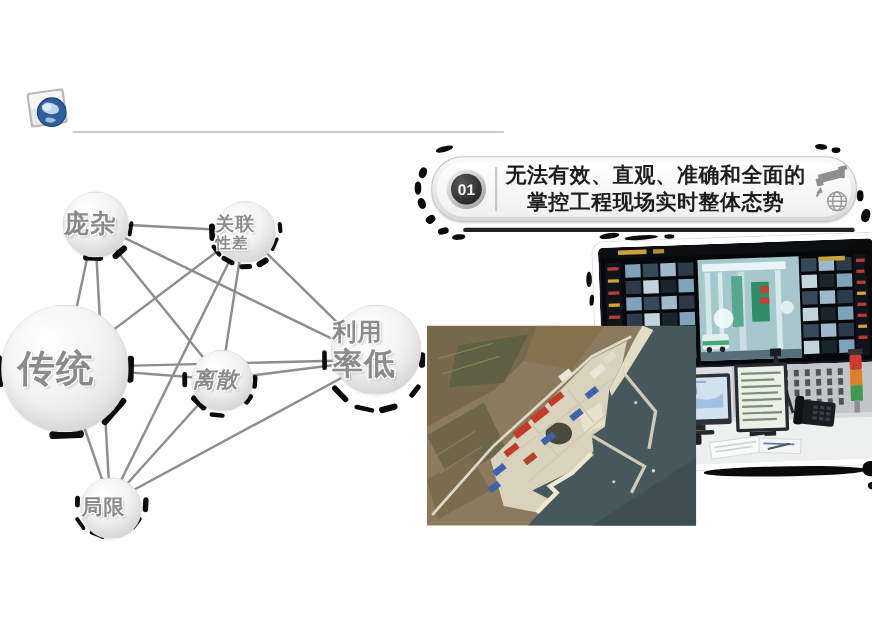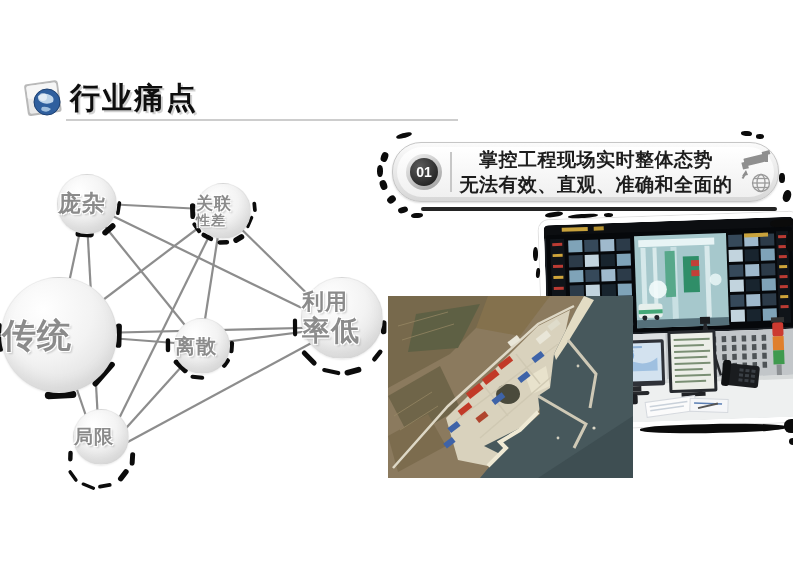--- a/index.html
+++ b/index.html
@@ -104,32 +104,31 @@
       <rect x="6" y="6" width="34" height="32" rx="3" fill="#b9b9b9"></rect>
       <rect x="8" y="8" width="30" height="28" rx="2" fill="#e9e9e9"></rect>
       <rect x="8" y="8" width="30" height="13" rx="2" fill="#f6f6f6"></rect>
     </g>
     <circle cx="27" cy="26" r="13" fill="#2f5f9e"></circle>
     <circle cx="27" cy="26" r="13" fill="none" stroke="#1c3f70" stroke-width="1"></circle>
     <path d="M18 20 q6 -4 12 -1 q5 2 3 7 q-5 3 -10 1 q-6 -2 -5 -7z" fill="#cfe2f2" opacity="0.9"></path>
     <path d="M22 31 q5 -1 9 2 q-3 4 -8 2 q-3 -1 -1 -4z" fill="#bcd6ec" opacity="0.8"></path>
     <circle cx="23" cy="21" r="4" fill="#ffffff" opacity="0.55"></circle>
   </svg>
-  <div id="page-title">行业痛点</div>
   <div id="title-underline"></div>
 
   <div id="callout">
     <div class="inner"></div>
     <div id="callout-num">
       <div class="core">01</div>
     </div>
     <div id="callout-divider"></div>
     <div id="callout-text">
+      <div class="ln">无法有效、直观、准确和全面的</div>
       <div class="ln">掌控工程现场实时整体态势</div>
-      <div class="ln">无法有效、直观、准确和全面的</div>
     </div>
     <svg id="callout-icon" viewBox="0 0 34 44">
       <g fill="#8f8f8f">
         <rect x="6" y="6" width="22" height="8" rx="1" transform="rotate(-14 17 10)"></rect>
         <rect x="24" y="1" width="8" height="4" transform="rotate(-14 28 3)"></rect>
         <rect x="27" y="3" width="3" height="9"></rect>
         <rect x="4" y="12" width="6" height="7" transform="rotate(-14 7 15)"></rect>
         <path d="M8 20 l-4 6 l6 -1 z"></path>
         <rect x="5" y="23" width="2" height="6" transform="rotate(30 6 26)"></rect>
       </g>
@@ -146,30 +145,30 @@
 
   <div id="stage">
       <div class="node" style="left: 57px; top: 174px; height: 58px; width: 58px;">
         <div class="nl" style="font-size: 23px;">庞杂</div>
       </div>
       <div class="node" style="left: 195px; top: 183px; height: 54px; width: 54px;">
         <div class="nl" style="font-size: 17px;">关联</div>
         <div class="nl" style="font-size: 14px;">性差</div>
       </div>
       <div class="node big" style="left: 1px; top: 277px; height: 114px; width: 114px;">
-        <div class="nl" style="font-size: 34px;">传统</div>
-      </div>
-      <div class="node" style="left: 174px; top: 318px; height: 54px; width: 54px;">
+        <div class="nl" style="font-size: 34px; margin-left: 14px;">传统</div>
+      </div>
+      <div class="node" style="left: 174px; top: 318px; height: 54px; width: 54px; font-style: italic;">
         <div class="nl" style="font-size: 20px;">离散</div>
       </div>
       <div class="node" style="left: 301px; top: 277px; height: 80px; width: 80px;">
         <div class="nl" style="font-size: 22px;">利用</div>
         <div class="nl" style="font-size: 28px;">率低</div>
       </div>
-      <div class="node" style="left: 73px; top: 409px; height: 54px; width: 54px;">
+      <div class="node" style="left: 73px; top: 434px; height: 54px; width: 54px;">
         <div class="nl" style="font-size: 19px;">局限</div>
       </div>
     </div>
 
   <div id="control-photo">
     <svg viewBox="0 0 250 200" width="250" height="200">
       <rect x="0" y="0" width="250" height="112" fill="#191d22"></rect>
       <rect x="0" y="0" width="250" height="13" fill="#0c0e11"></rect>
       <rect x="18" y="3" width="26" height="4" fill="#c8a23c"></rect>
       <rect x="50" y="3" width="10" height="4" fill="#b4902f"></rect>

